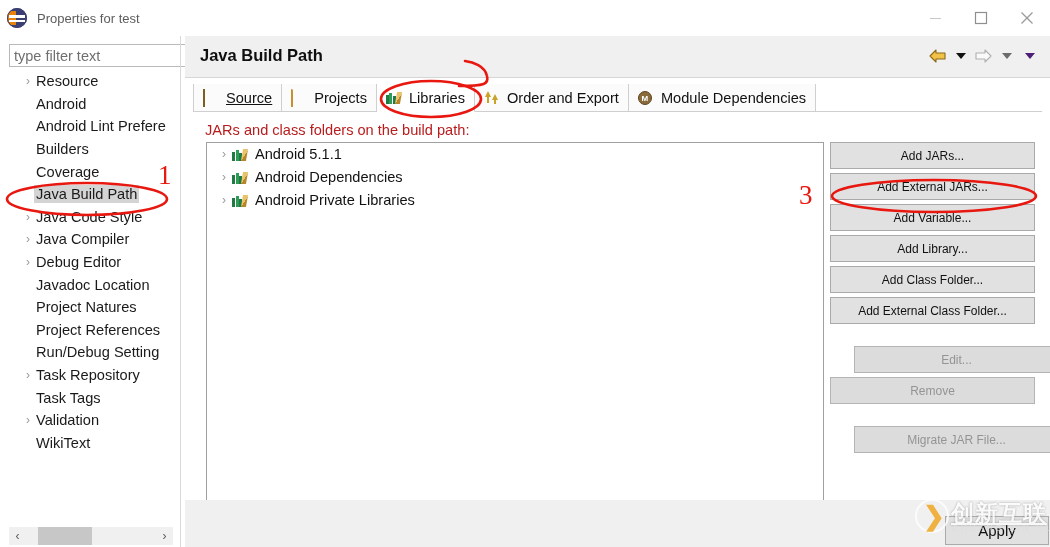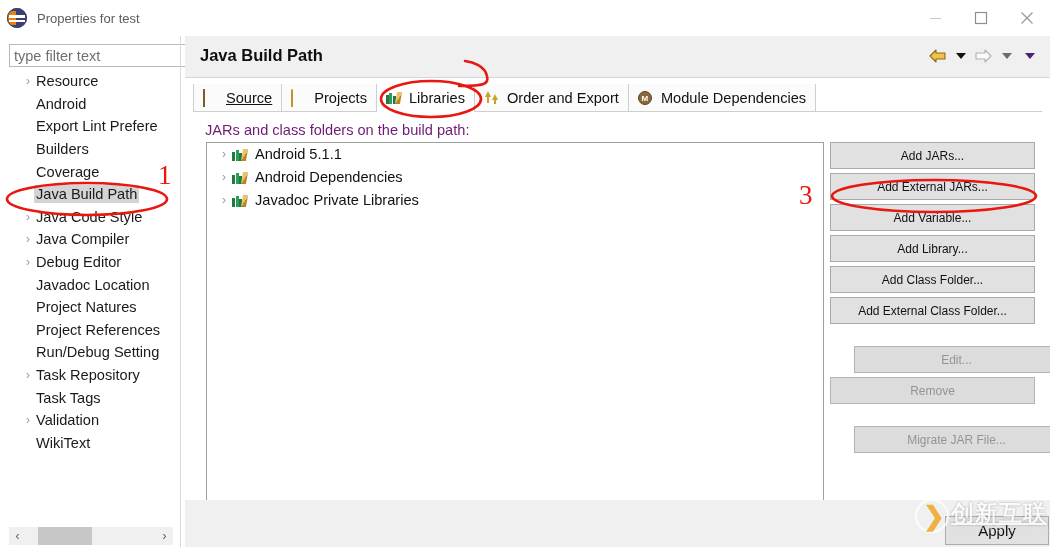--- a/index.html
+++ b/index.html
@@ -247,21 +247,21 @@
     border: 1.4px solid #5c4522;
     margin-top: 1px;
     color: #fff; font-size: 8px;
     display: flex; align-items: center; justify-content: center;
     font-weight: bold;
   }
 
   
   .content-label {
     position: absolute; left: 20px; top: 86px;
-    font-size: 14.6px; color: #701a75;
+    font-size: 14.6px; color: #b91c1c;
   }
   .list-box {
     position: absolute; left: 21px; top: 106px;
     width: 618px; height: 390px;
     background: #ffffff;
     border: 1px solid #a0a0a0;
     overflow: hidden;
   }
   .list-row {
     height: 22.8px;
@@ -405,21 +405,21 @@
     <div class="tree-item">
       <span class="twisty">›</span>
       <span class="tlabel">Resource</span>
     </div>
     <div class="tree-item">
       <span class="twisty empty">›</span>
       <span class="tlabel">Android</span>
     </div>
     <div class="tree-item">
       <span class="twisty empty">›</span>
-      <span class="tlabel">Export Lint Prefere</span>
+      <span class="tlabel">Android Lint Prefere</span>
     </div>
     <div class="tree-item">
       <span class="twisty empty">›</span>
       <span class="tlabel">Builders</span>
     </div>
     <div class="tree-item">
       <span class="twisty empty">›</span>
       <span class="tlabel">Coverage</span>
     </div>
     <div class="tree-item selected">
@@ -576,21 +576,21 @@
       <div class="list-row">
         <span class="twisty">›</span>
         <span class="licon">
           <span class="ic-books">
               <i></i>
               <i></i>
               <i></i>
               <i></i>
             </span>
         </span>
-        <span>Javadoc Private Libraries</span>
+        <span>Android Private Libraries</span>
       </div>
     </div>
 
     <div class="btncol">
       <button class="btn">Add JARs...</button>
       <button class="btn spaced">Add External JARs...</button>
       <button class="btn spaced">Add Variable...</button>
       <button class="btn spaced">Add Library...</button>
       <button class="btn spaced">Add Class Folder...</button>
       <button class="btn spaced">Add External Class Folder...</button>

